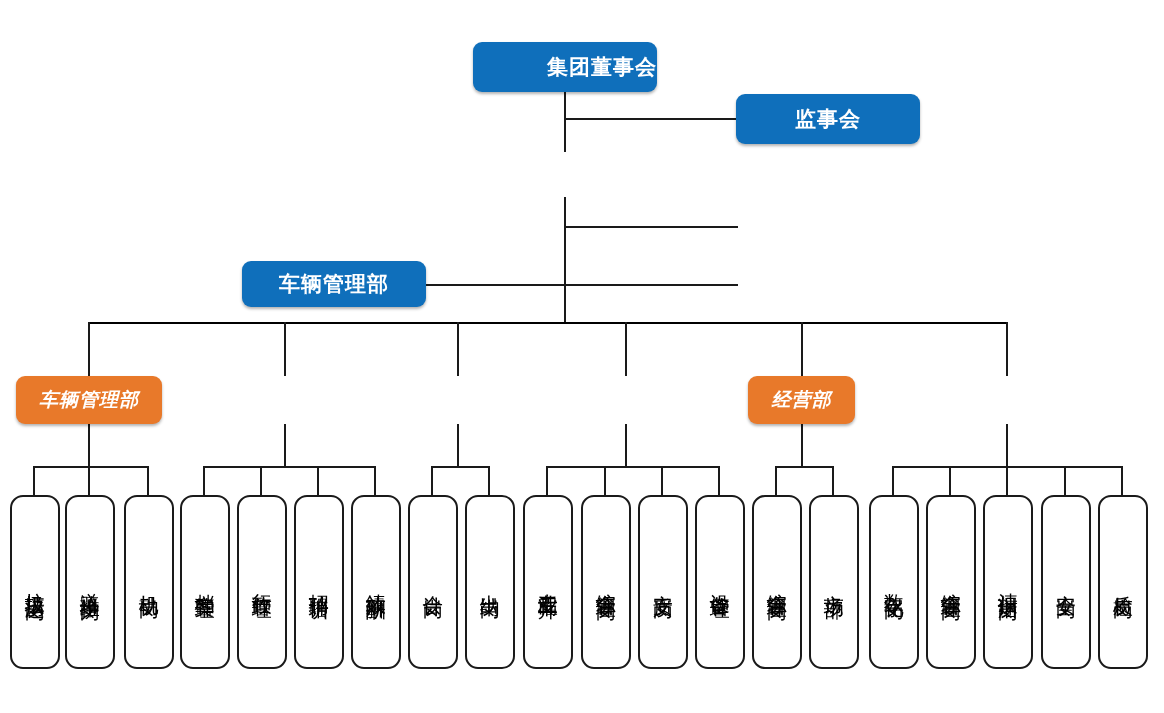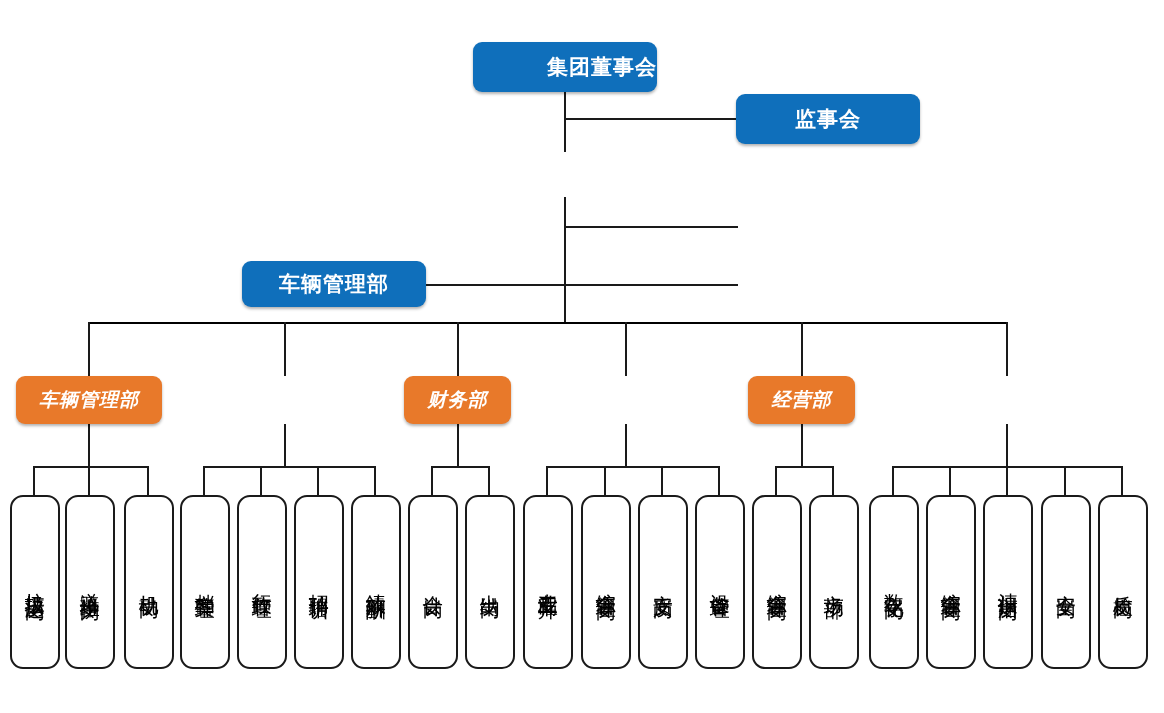--- a/index.html
+++ b/index.html
@@ -156,23 +156,20 @@
 
   <div class="node-exec" style="left:242px; top:261px; width:184px; height:46px;">
     <span>车辆管理部</span>
   </div>
 
   <div class="node-dept" style="left:16px; top:376px; width:146px; height:48px;">
     <span>车辆管理部</span>
   </div>
 
 
-  <div class="node-dept" style="left:404px; top:376px; width:107px; height:48px;">
-    <span>财务部</span>
-  </div>
 
 
   <div class="node-dept" style="left:748px; top:376px; width:107px; height:48px;justify-content:center;">
     <span>经营部</span>
   </div>
 
 
   <div class="node-leaf" style="left:10px; top:495px; width:46px; height:170px;">
     <span class="vtext">垃圾清运岗</span>
   </div>

